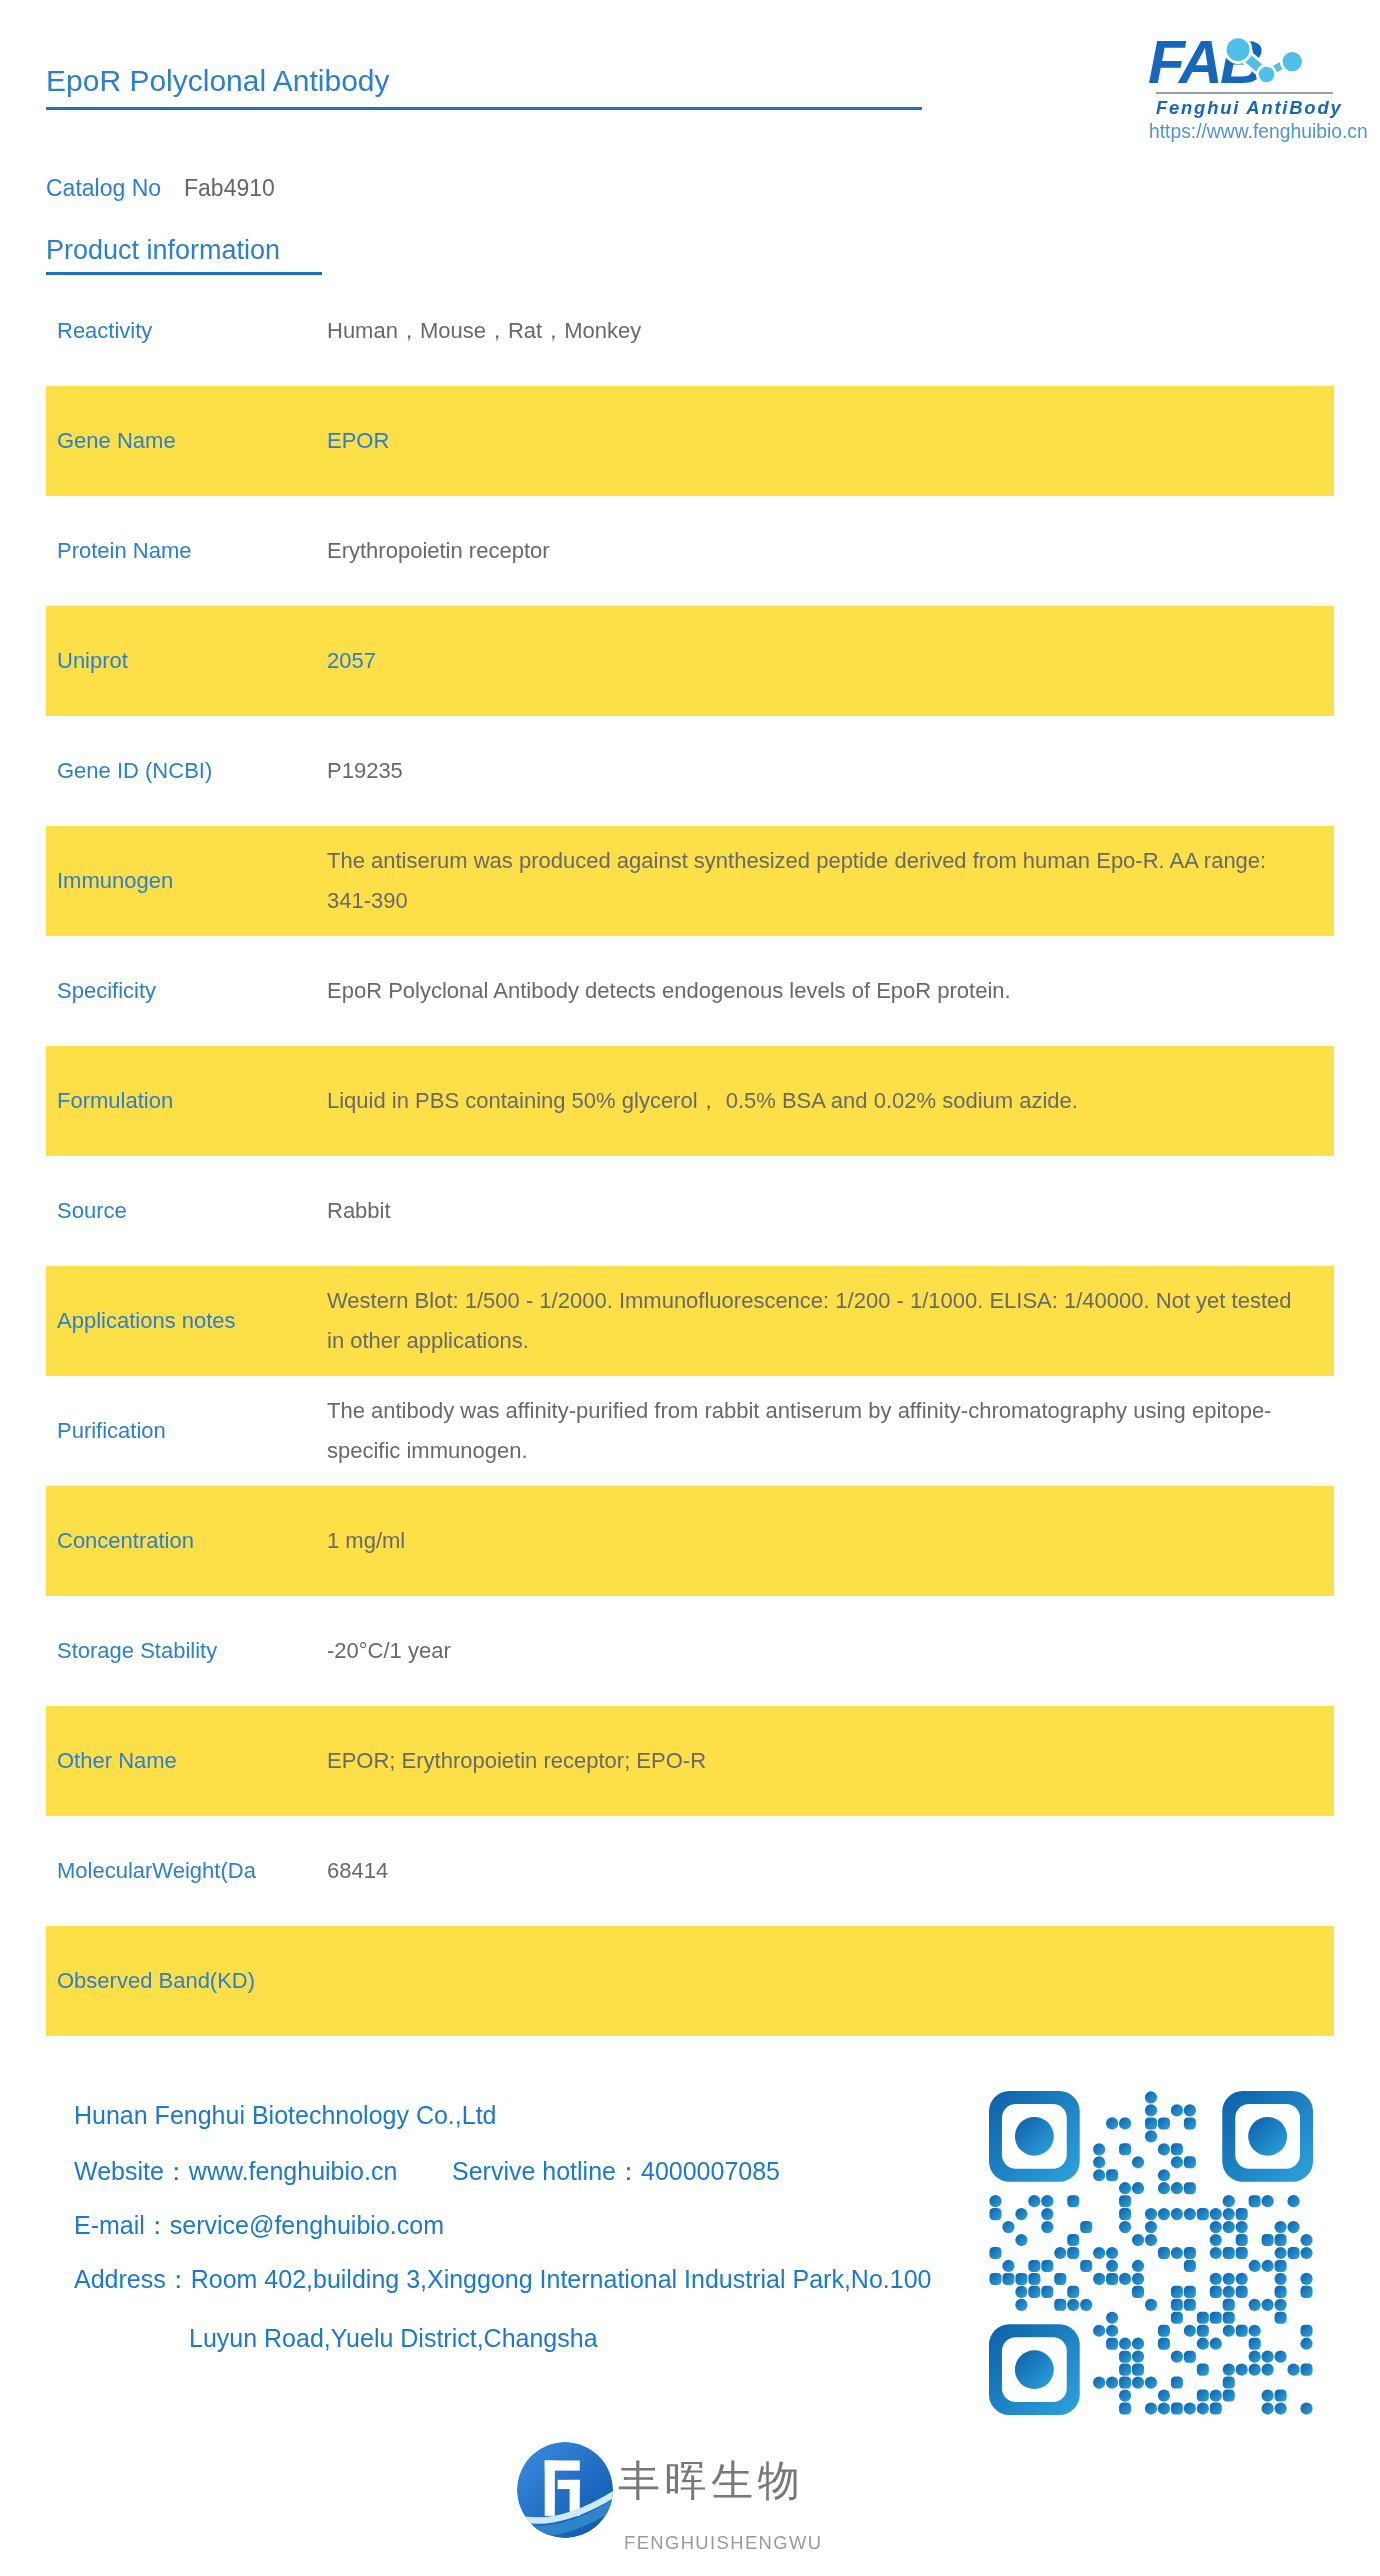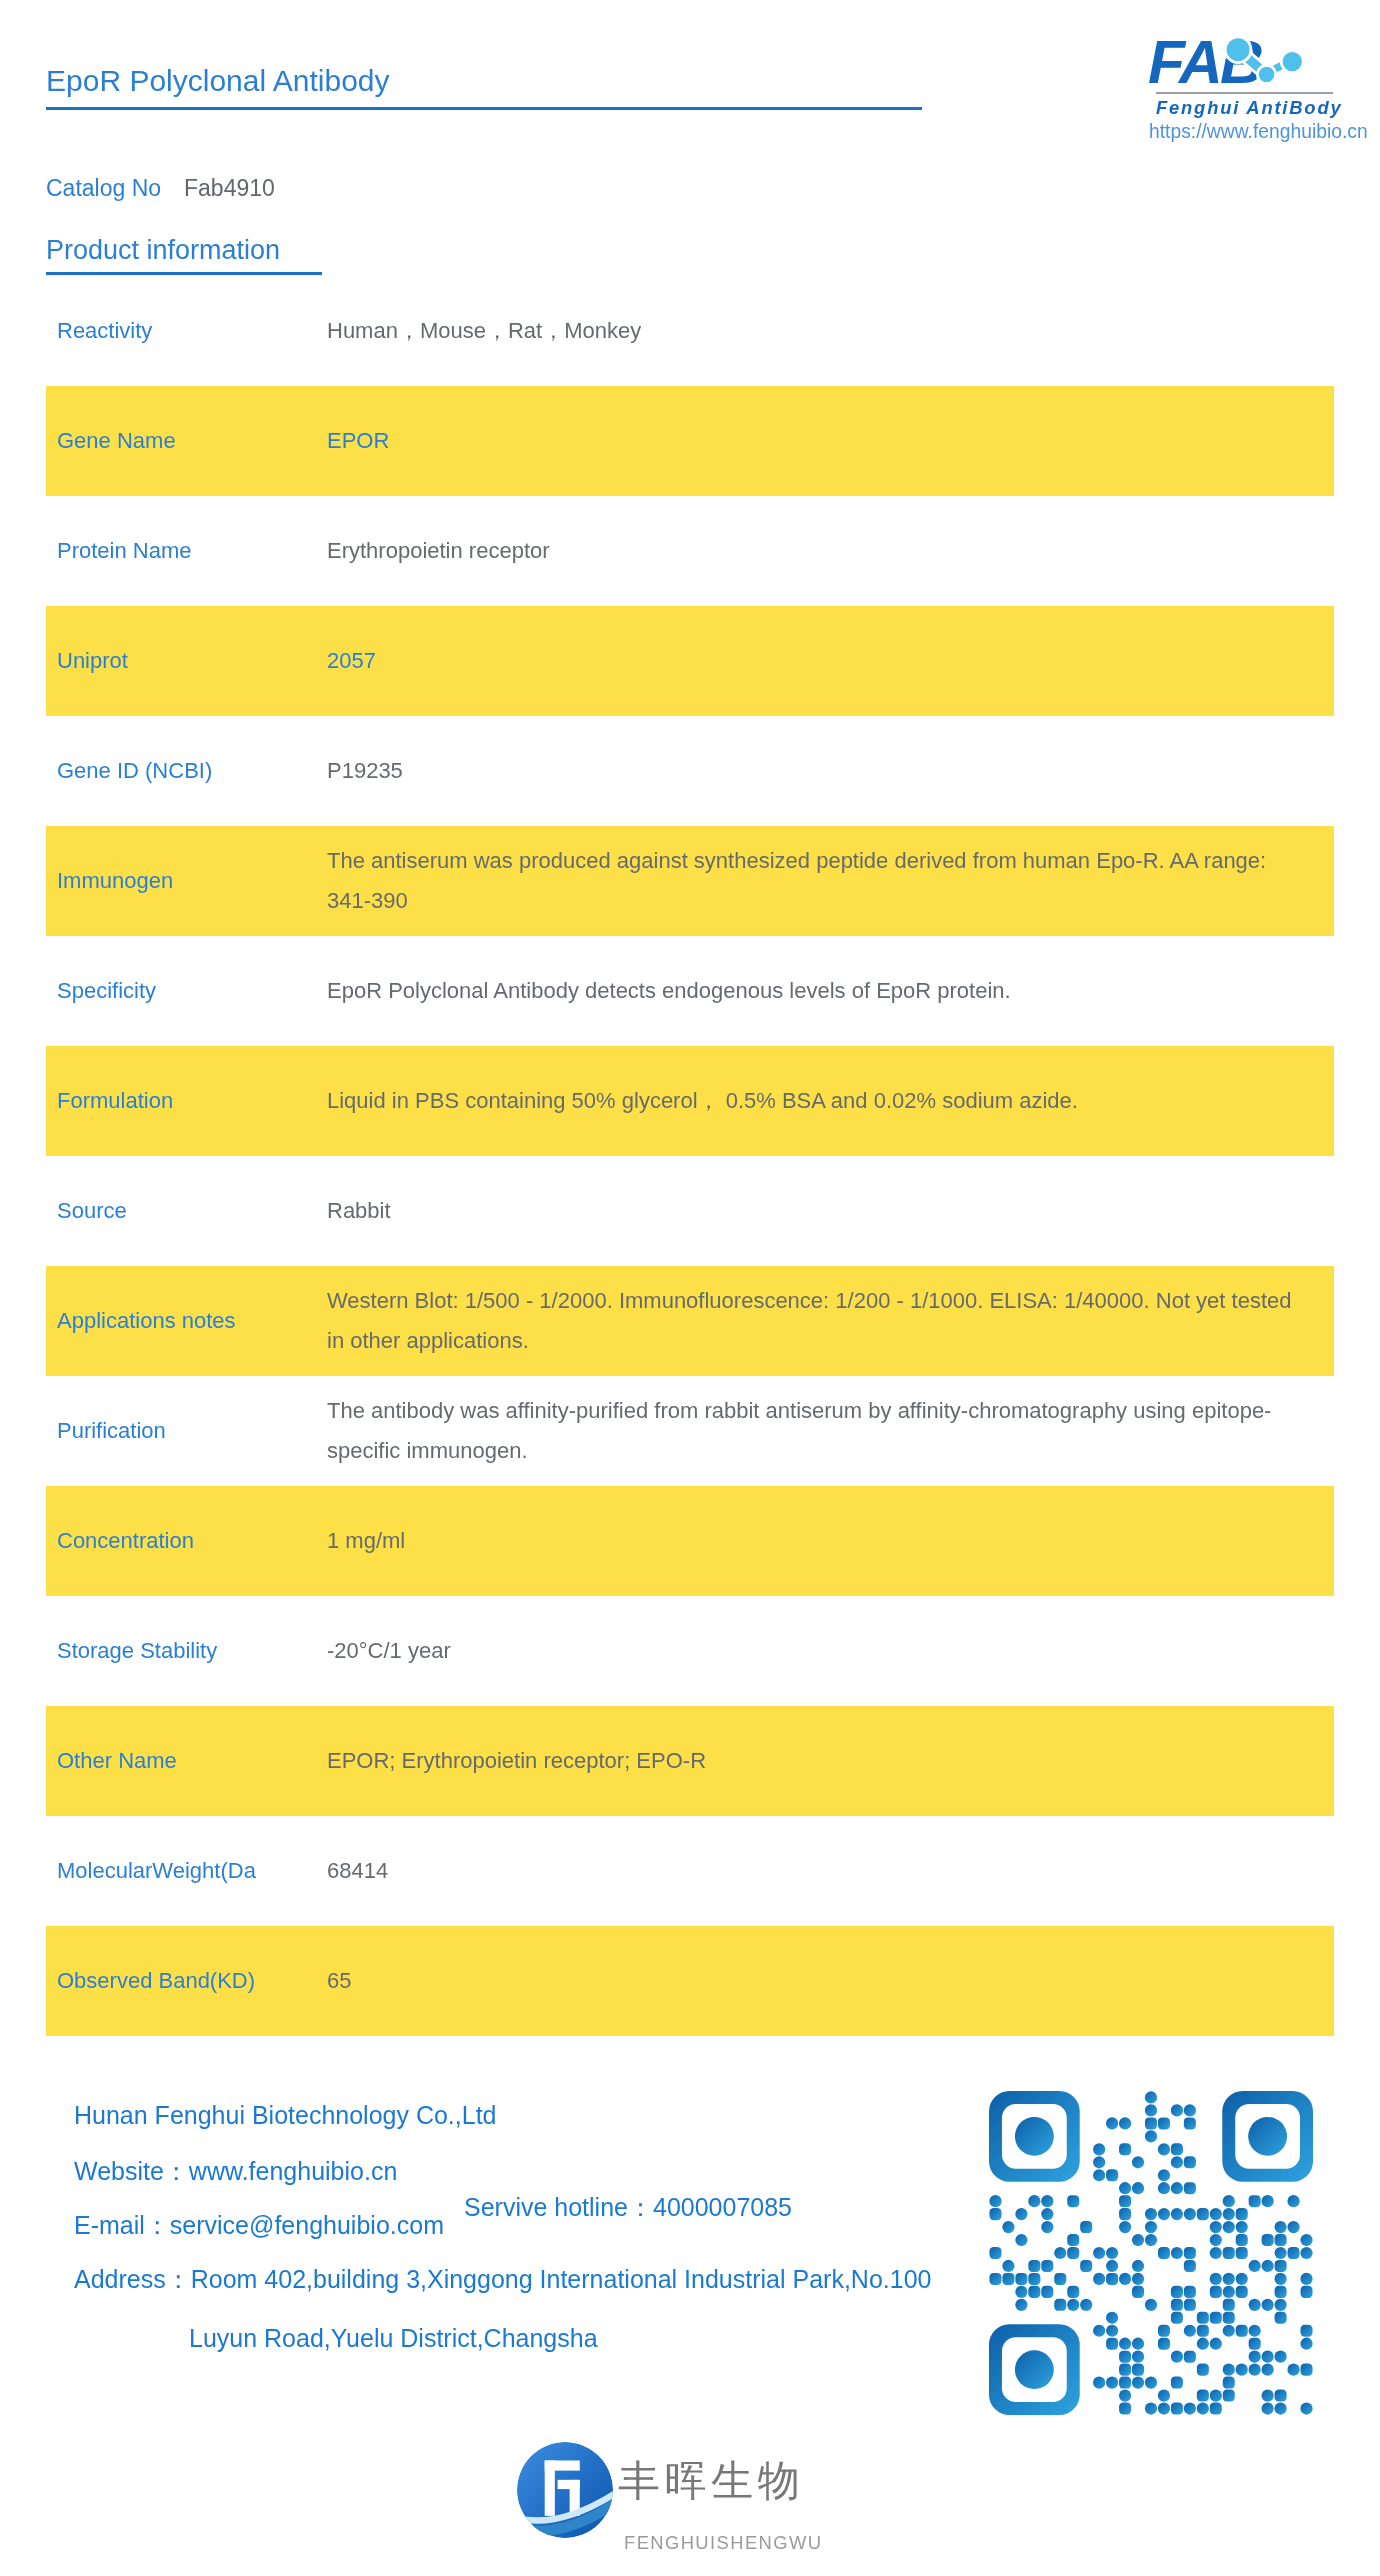--- a/index.html
+++ b/index.html
@@ -32,21 +32,21 @@
   .prow{display:flex;align-items:center;height:110px;width:100%;}
   .prow.alt{background:#fde047;}
   .plabel{width:270px;padding-left:11px;font-size:22px;color:#2b7fd3;flex:0 0 auto;}
   .pval{flex:1 1 auto;font-size:22px;color:#666a6e;line-height:40px;padding-right:24px;}
   .pval.accent{color:#2b7fd3;}
 
   
   .f-line{font-size:25px;color:#1b79d2;white-space:nowrap;}
   .f-company{left:74px;top:2101px;}
   .f-website{left:74px;top:2155px;}
-  .f-hotline{left:464px;top:2155px;margin-top:36px;}
+  .f-hotline{left:452px;top:2155px;}
   .f-email{left:74px;top:2209px;}
   .f-addr1{left:74px;top:2263px;}
   .f-addr2{left:189px;top:2324px;}
 
   .qr-wrap{left:989px;top:2091px;width:324px;height:324px;}
 
   
   .mark-wrap{left:517px;top:2442px;width:96px;height:96px;}
   .logo-cn{left:618px;top:2453px;font-size:42px;color:#787878;letter-spacing:4.6px;white-space:nowrap;}
   .logo-en{left:624px;top:2504px;font-size:18.4px;color:#9a9a9a;letter-spacing:1.4px;white-space:nowrap;margin-top:28px;}
@@ -137,21 +137,20 @@
   <div class="prow alt">
     <div class="plabel">Other Name</div>
     <div class="pval">EPOR; Erythropoietin receptor; EPO-R</div>
   </div>
   <div class="prow">
     <div class="plabel">MolecularWeight(Da</div>
     <div class="pval">68414</div>
   </div>
   <div class="prow alt">
     <div class="plabel">Observed Band(KD)</div>
-    <div class="pval">65</div>
   </div>
 </div>
 
 <div class="abs f-line f-company">Hunan Fenghui Biotechnology Co.,Ltd</div>
 <div class="abs f-line f-website">Website：www.fenghuibio.cn</div>
 <div class="abs f-line f-hotline">Servive hotline：4000007085</div>
 <div class="abs f-line f-email">E-mail：service@fenghuibio.com</div>
 <div class="abs f-line f-addr1">Address：Room 402,building 3,Xinggong International Industrial Park,No.100</div>
 <div class="abs f-line f-addr2">Luyun Road,Yuelu District,Changsha</div>
 

